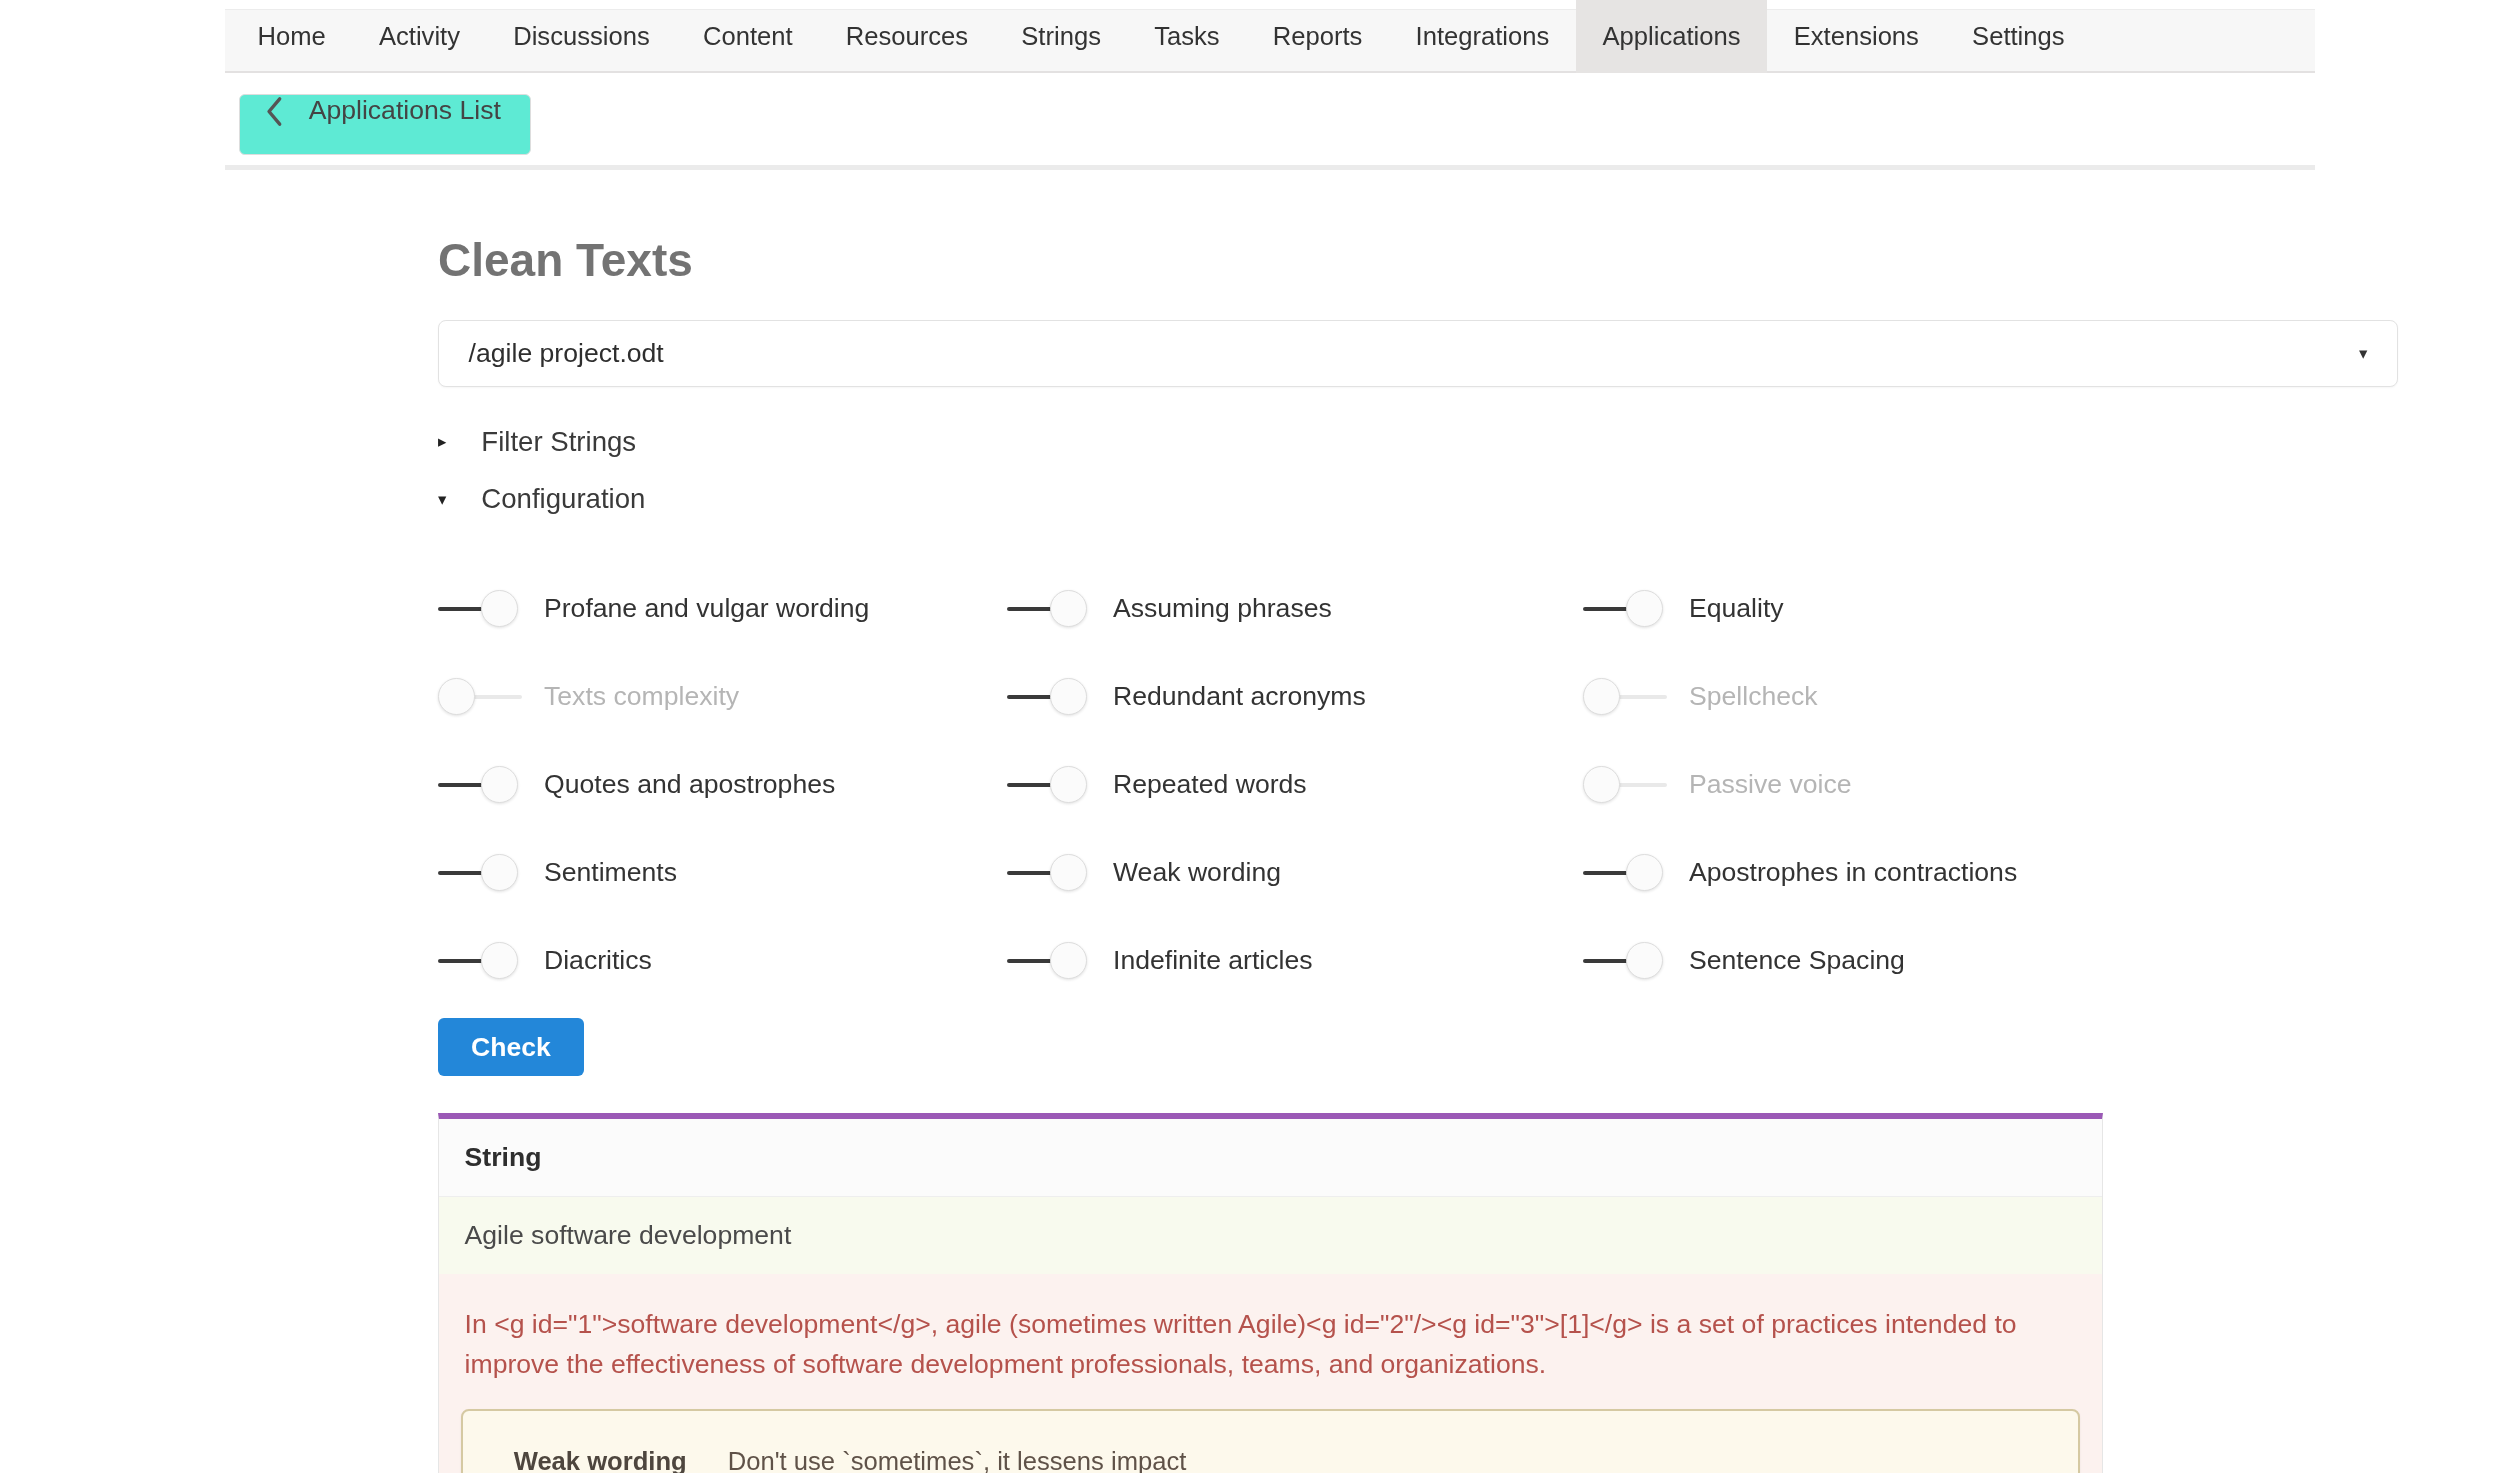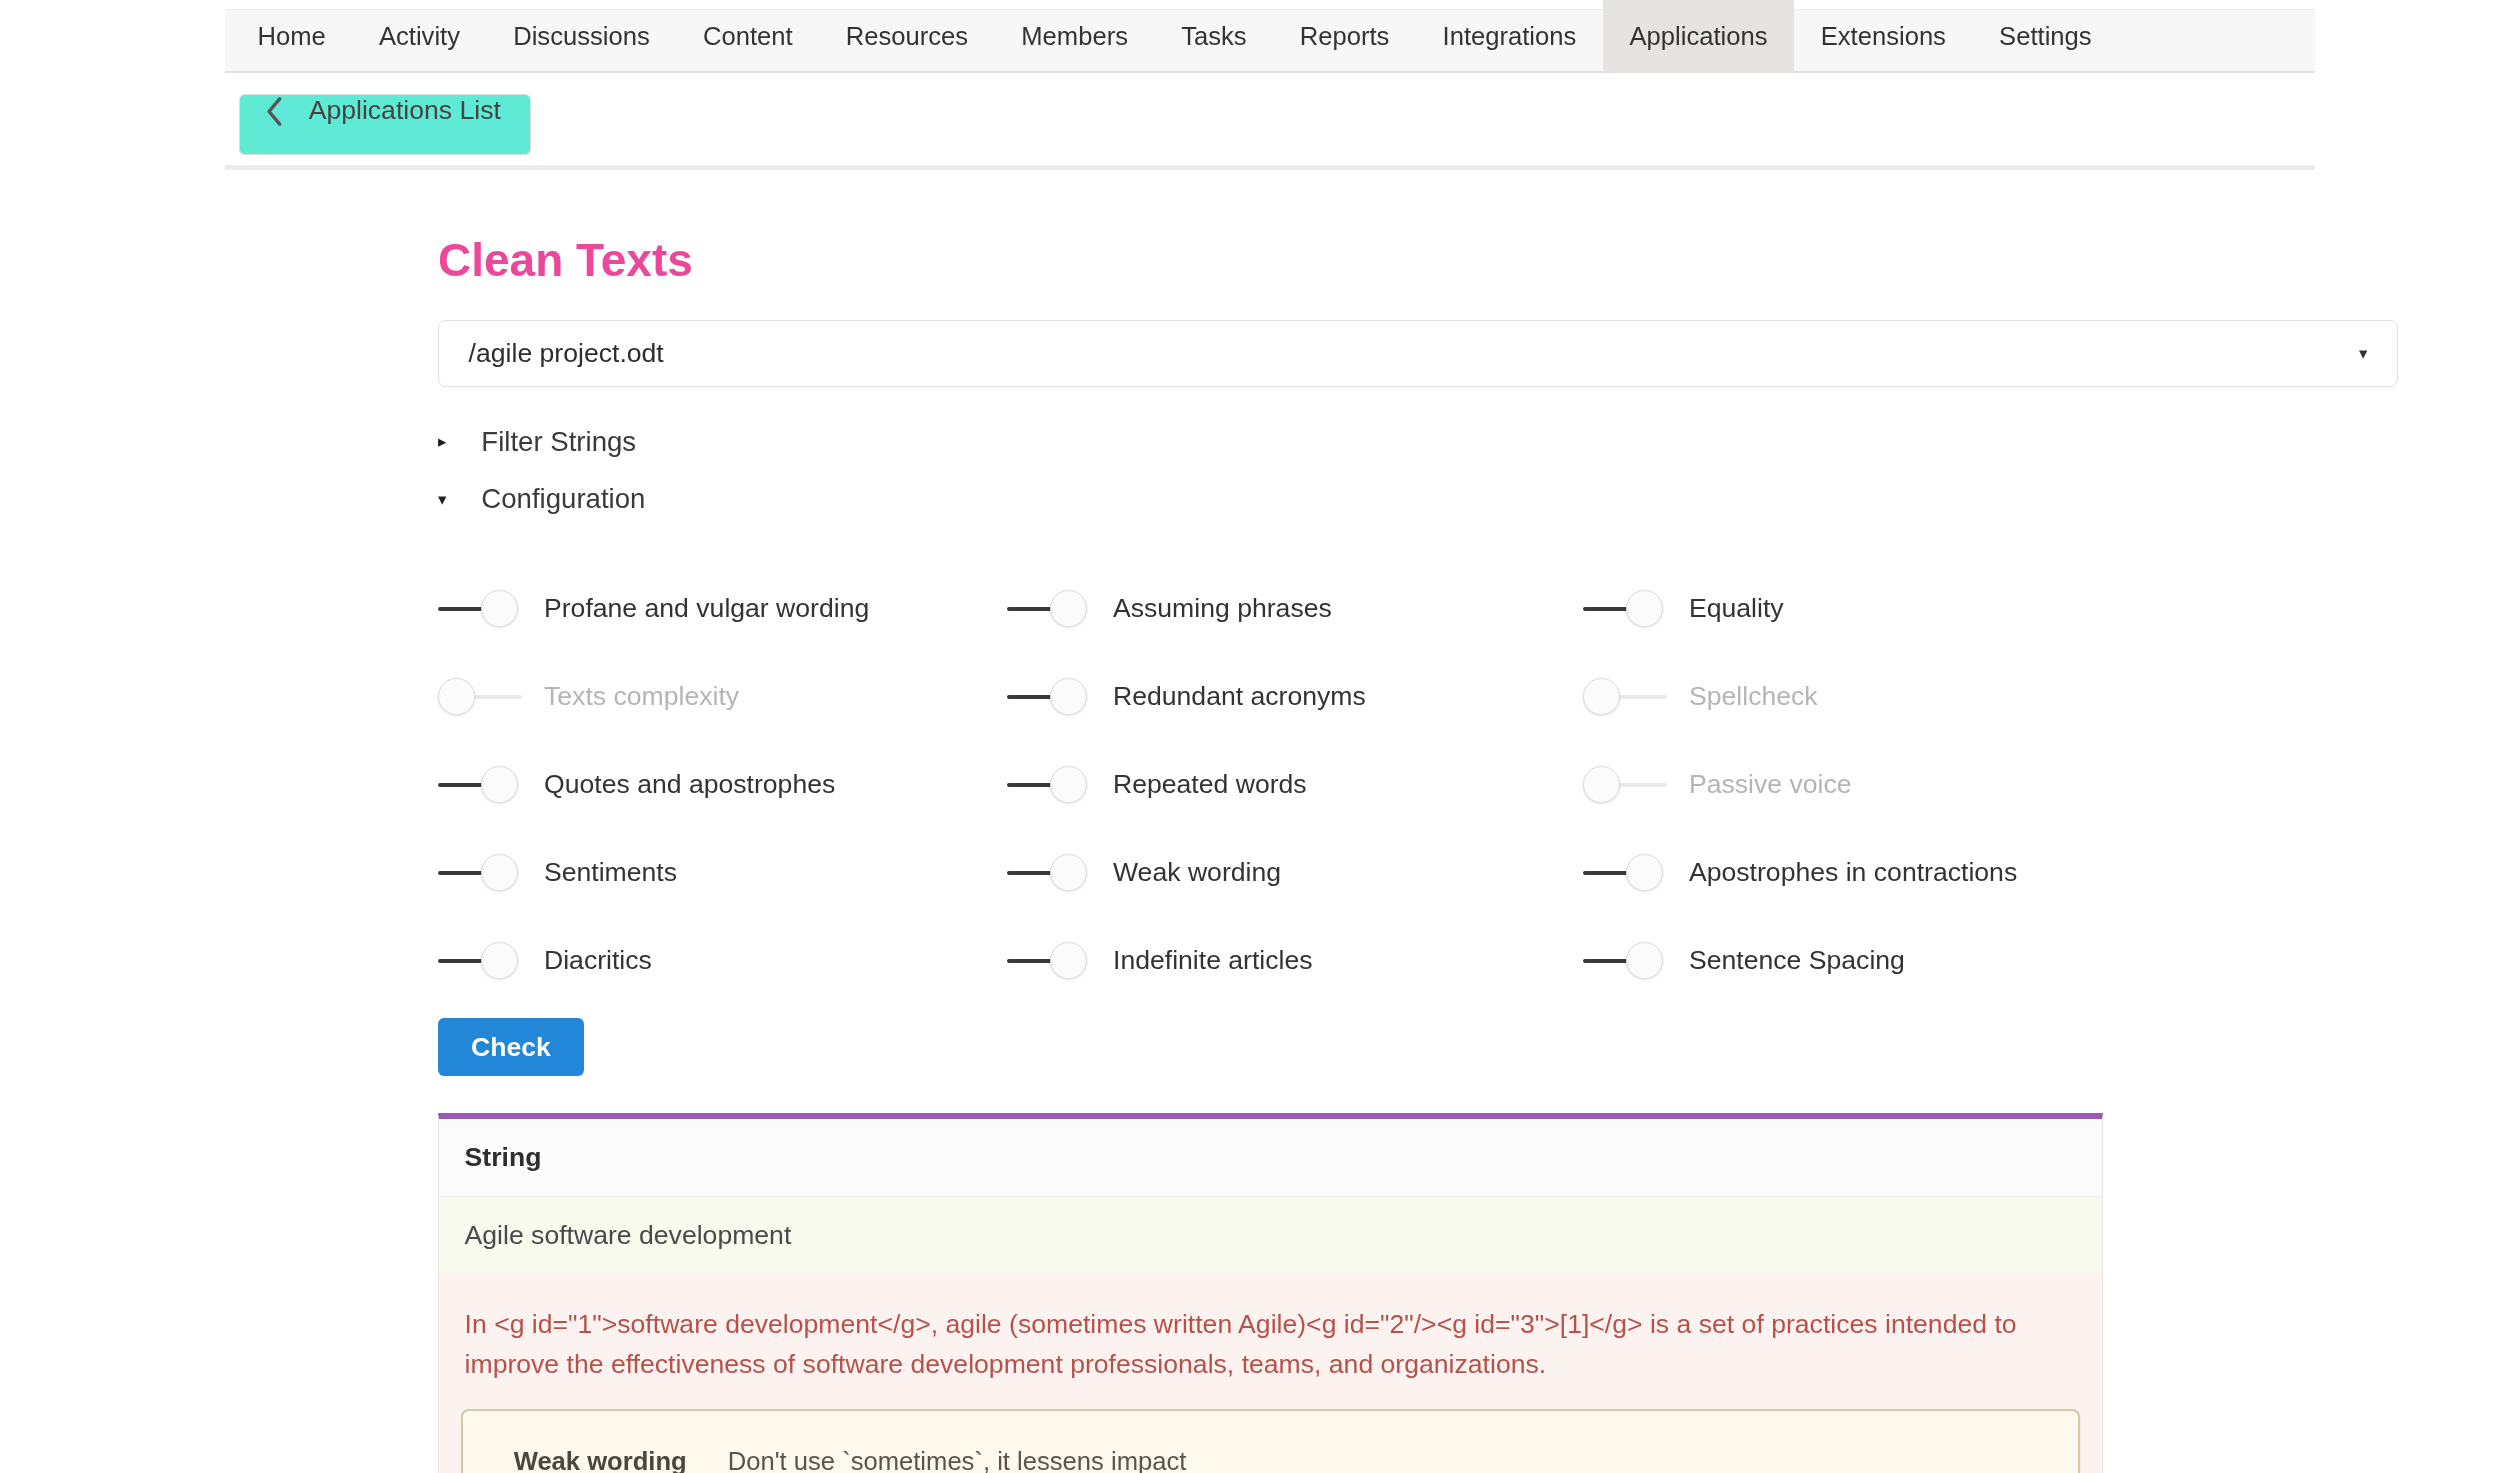--- a/index.html
+++ b/index.html
@@ -18,21 +18,21 @@
 
   
   .back-row { padding:20.7px 0 0 13.8px; }
   .back-btn { display:inline-flex; align-items:flex-start; gap:23.6px; height:61px;
     padding:0 29.6px 0 25.6px; background:#5eead4; border:1px solid #ddd; border-radius:5.9px;
     font-size:26.6px; color:#444; cursor:pointer; font-family:inherit; }
   .divider { margin-top:10.8px; height:4.9px; background:#ebebeb; }
 
   
   .main { padding-left:213px; width:1878px; }
-  h1.page-title { margin-top:63px; font-size:46px; font-weight:700; color:#ec4899; }
+  h1.page-title { margin-top:63px; font-size:46px; font-weight:700; color:#737373; }
 
   .file-select { margin-top:32.5px; width:1960px; height:67px; background:#fff;
     border:1px solid #e2e2e2; border-radius:7.9px; display:flex; align-items:center;
     padding:0 29.6px; font-size:26.6px; color:#2e2e2e; cursor:pointer;
     box-shadow:0 1px 2px rgba(0,0,0,0.04); }
   .file-select .caret { margin-left:auto; font-size:16.7px; color:#333; }
 
   .expander { display:flex; align-items:center; gap:25.6px; font-size:27.6px;
     color:#3a3a3a; cursor:pointer; }
   .expander .tri { font-size:16.7px; color:#222; width:17.7px; }
@@ -84,21 +84,21 @@
 <div class="container">
 
   <div class="navbar">
     <div class="navbar-bg"></div>
     <div class="nav-items" id="nav-items">
         <div class="nav-item">Home</div>
         <div class="nav-item">Activity</div>
         <div class="nav-item">Discussions</div>
         <div class="nav-item">Content</div>
         <div class="nav-item">Resources</div>
-        <div class="nav-item">Members</div>
+        <div class="nav-item">Strings</div>
         <div class="nav-item">Tasks</div>
         <div class="nav-item">Reports</div>
         <div class="nav-item">Integrations</div>
         <div class="nav-item active">Applications</div>
         <div class="nav-item">Extensions</div>
         <div class="nav-item">Settings</div>
       </div>
   </div>
 
   <div class="back-row">

